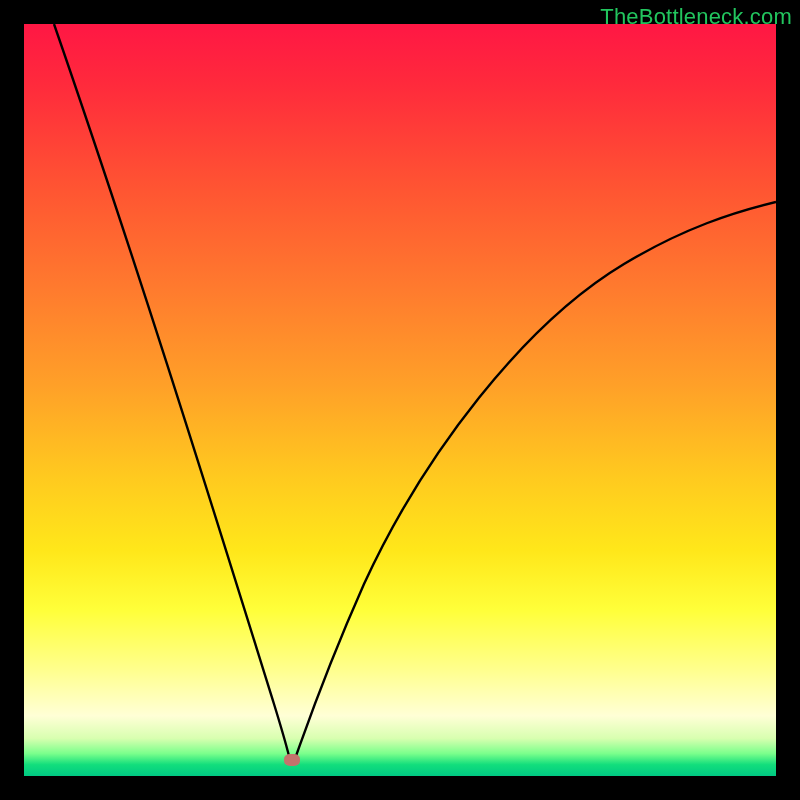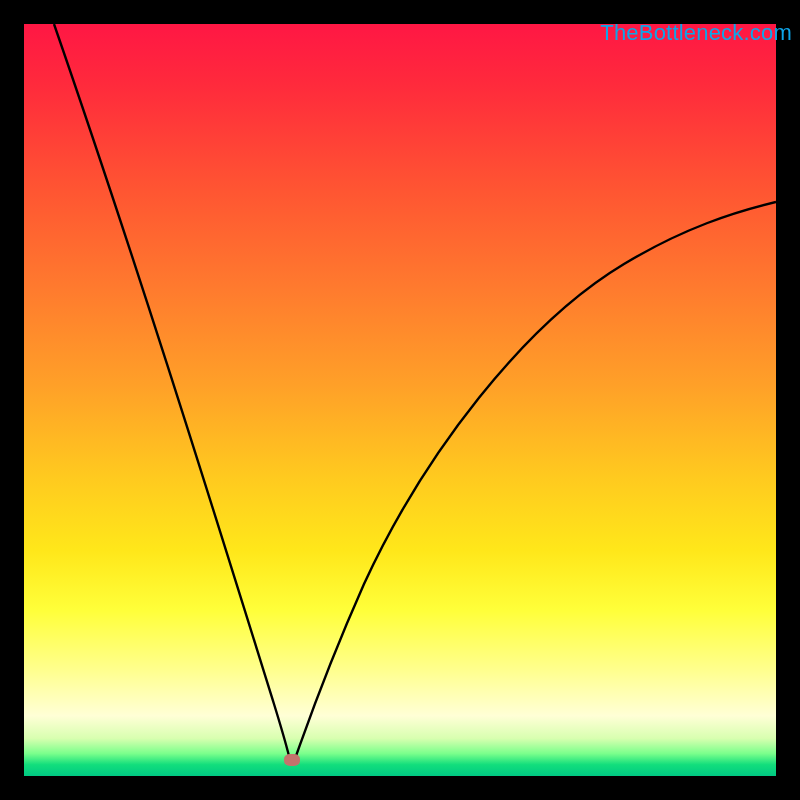--- a/index.html
+++ b/index.html
@@ -37,23 +37,23 @@
       #ffff8f 86%,
       #ffffd6 92%,
       #d8ffb0 95%,
       #7bff8c 97%,
       #12de7c 98.5%,
       #00c983 100%
     );
   }
   .watermark {
     position: absolute;
-    top: 20px;
+    top: 4px;
     right: 8px;
-    color: #0ea5e9;
+    color: #22c55e;
     font-size: 22px;
     font-weight: 500;
     letter-spacing: 0.2px;
     user-select: none;
   }
   svg.curve {
     position: absolute;
     left: 0;
     top: 0;
     width: 752px;

